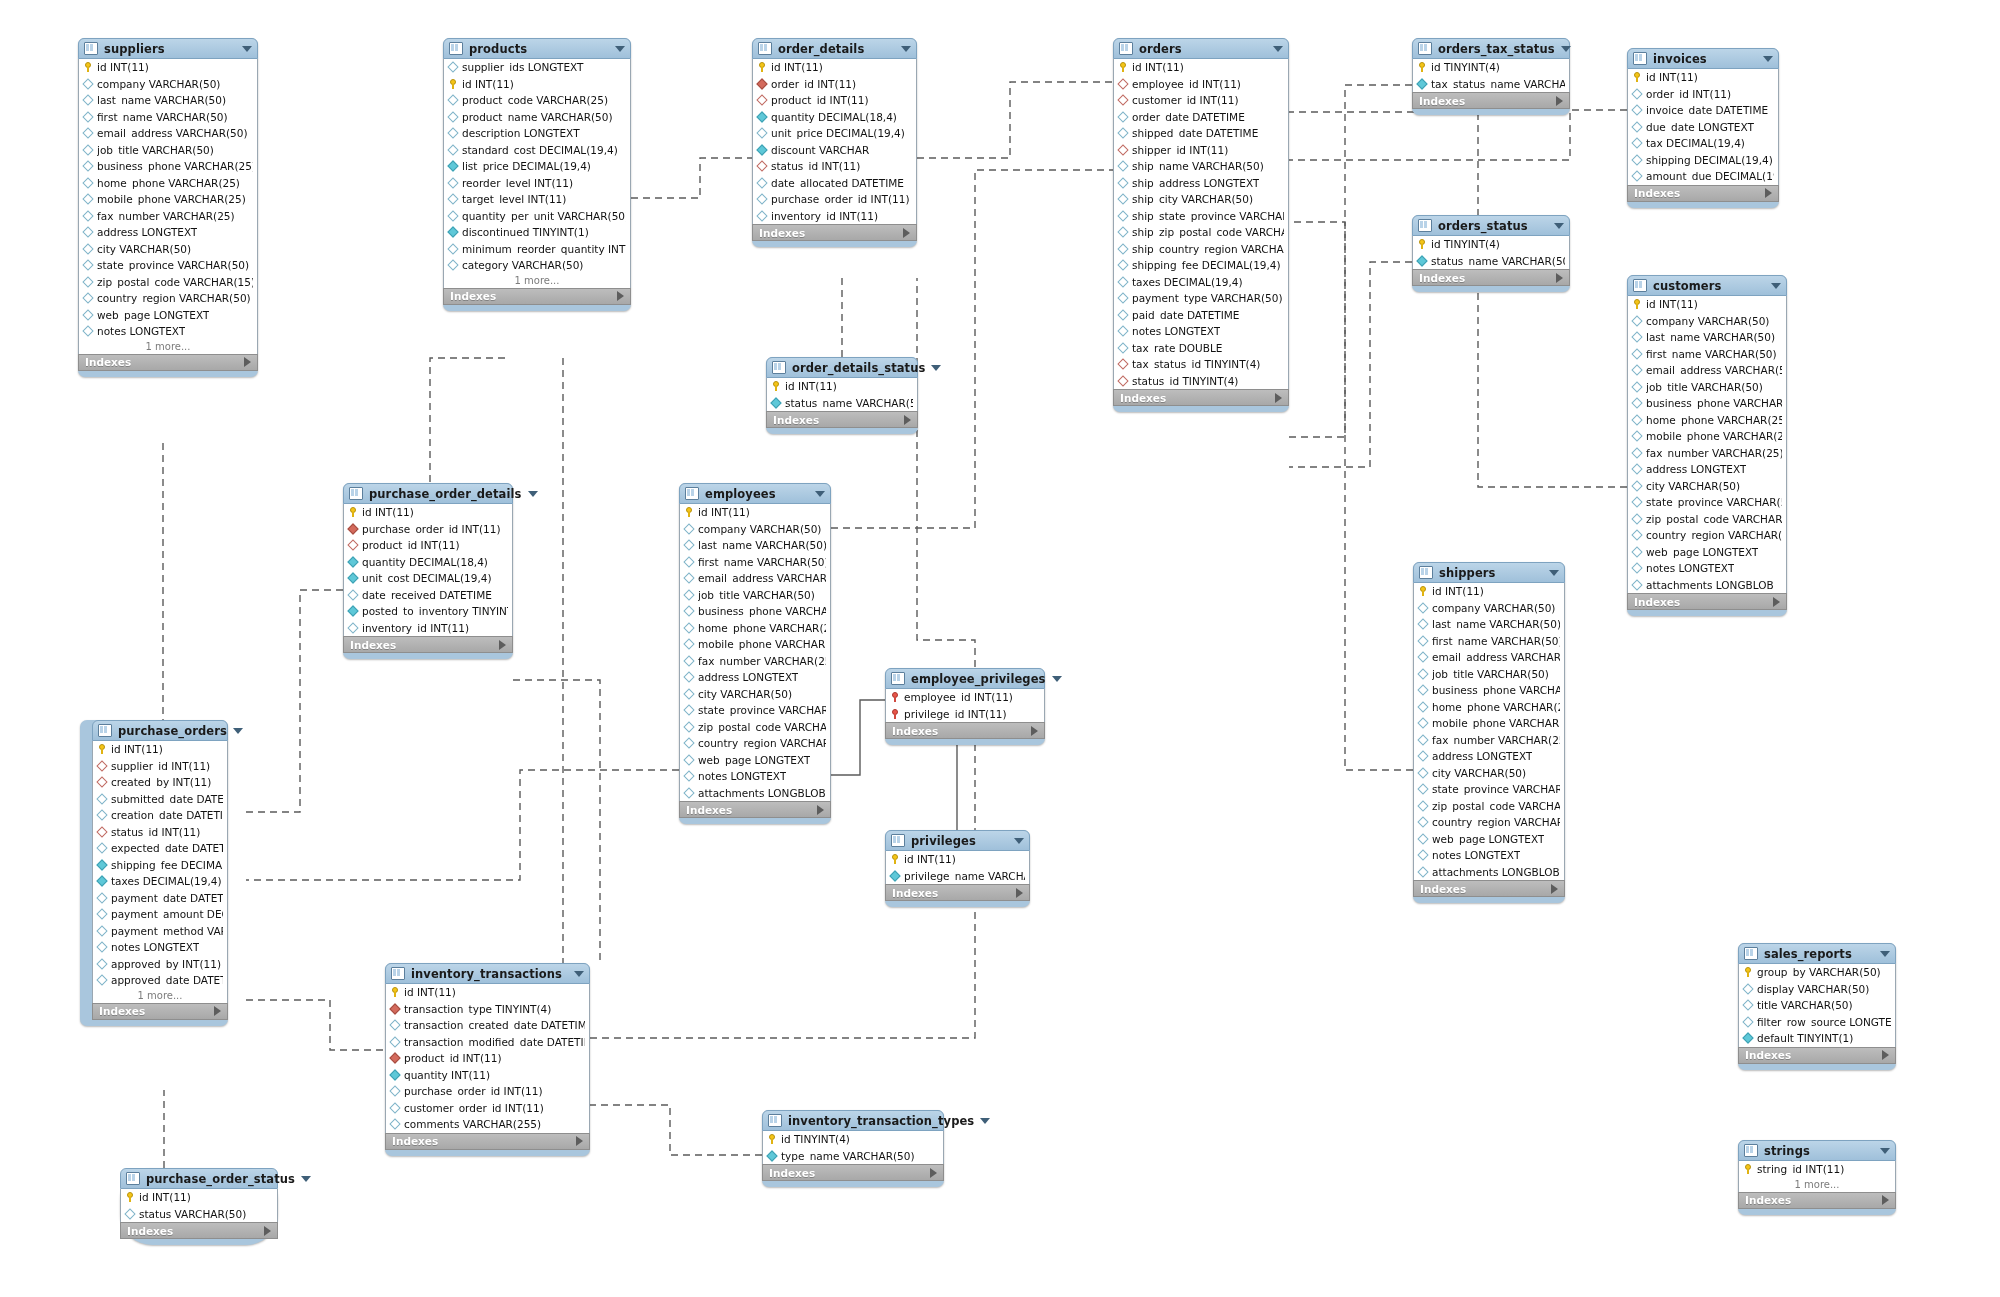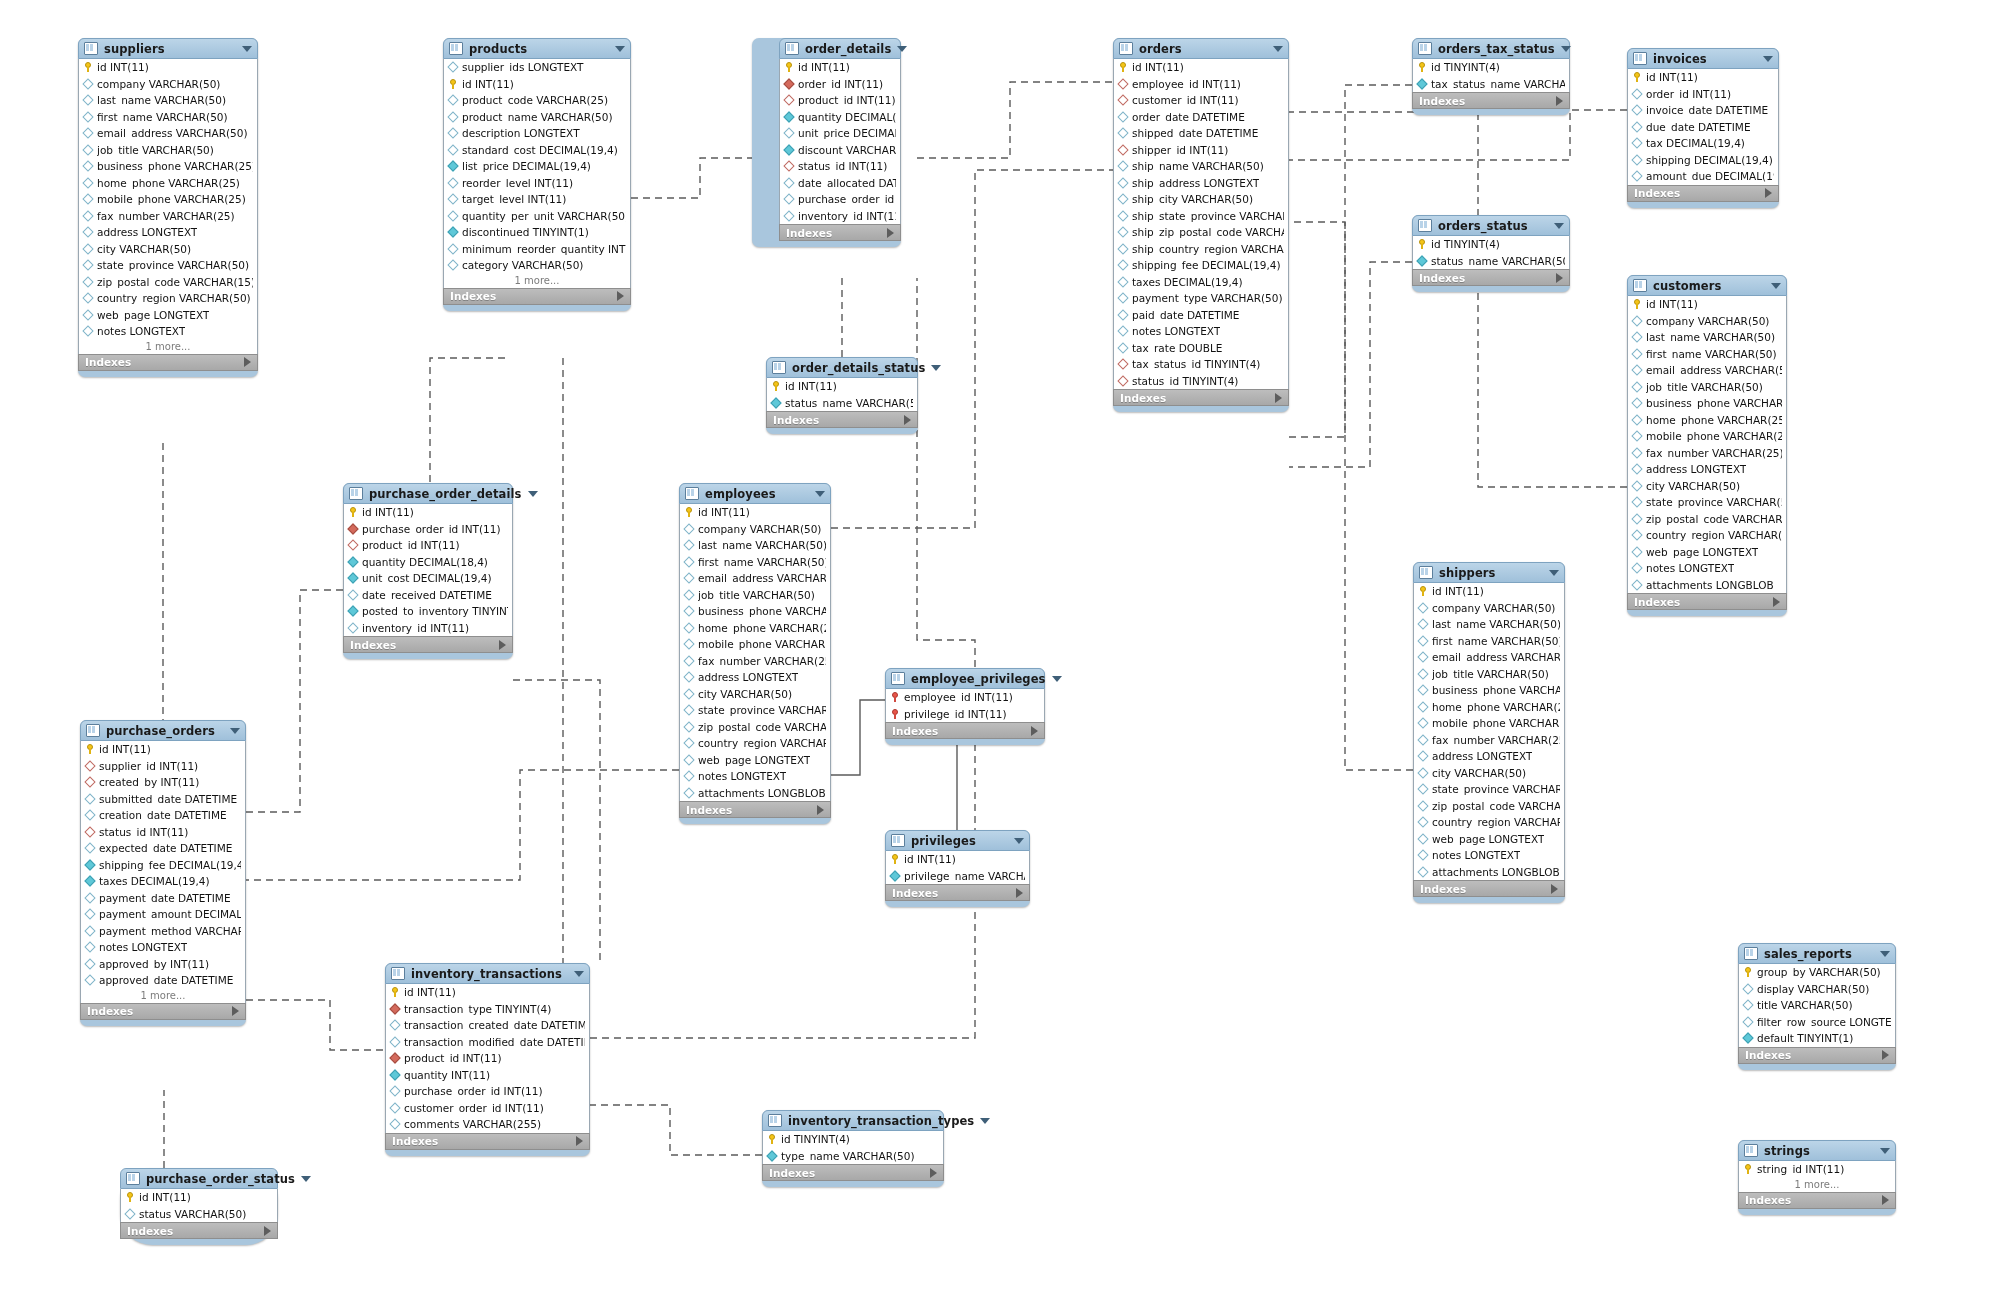--- a/index.html
+++ b/index.html
@@ -243,21 +243,21 @@
           <span class="d null"></span>
           <span class="txt">category VARCHAR(50)</span>
         </div>
         <div class="more">1 more...</div>
       </div>
       <div class="idx">
         <span class="idx-lbl">Indexes</span>
         <span class="idx-arrow"></span>
       </div>
     </div>
-    <div class="tbl" style="left: 752px; top: 38px; width: 149px; padding-left: 27px;">
+    <div class="tbl" style="left: 752px; top: 38px; width: 165px;">
       <div class="tbl-hdr">
         <span class="tbl-ico"></span>
         <span class="tbl-name">order_details</span>
         <span class="caret"></span>
       </div>
       <div class="cols">
         <div class="col">
           <span class="key"></span>
           <span class="txt">id INT(11)</span>
         </div>
@@ -473,21 +473,21 @@
         <div class="col">
           <span class="d null"></span>
           <span class="txt">order_id INT(11)</span>
         </div>
         <div class="col">
           <span class="d null"></span>
           <span class="txt">invoice_date DATETIME</span>
         </div>
         <div class="col">
           <span class="d null"></span>
-          <span class="txt">due_date DATETIME</span>
+          <span class="txt">due_date LONGTEXT</span>
         </div>
         <div class="col">
           <span class="d null"></span>
           <span class="txt">tax DECIMAL(19,4)</span>
         </div>
         <div class="col">
           <span class="d null"></span>
           <span class="txt">shipping DECIMAL(19,4)</span>
         </div>
         <div class="col">
@@ -835,21 +835,21 @@
         <div class="col">
           <span class="d null"></span>
           <span class="txt">attachments LONGBLOB</span>
         </div>
       </div>
       <div class="idx">
         <span class="idx-lbl">Indexes</span>
         <span class="idx-arrow"></span>
       </div>
     </div>
-    <div class="tbl" style="left: 80px; top: 720px; width: 166px;">
+    <div class="tbl" style="left: 80px; top: 720px; width: 148px; padding-left: 12px;">
       <div class="tbl-hdr">
         <span class="tbl-ico"></span>
         <span class="tbl-name">purchase_orders</span>
         <span class="caret"></span>
       </div>
       <div class="cols">
         <div class="col">
           <span class="key"></span>
           <span class="txt">id INT(11)</span>
         </div>

